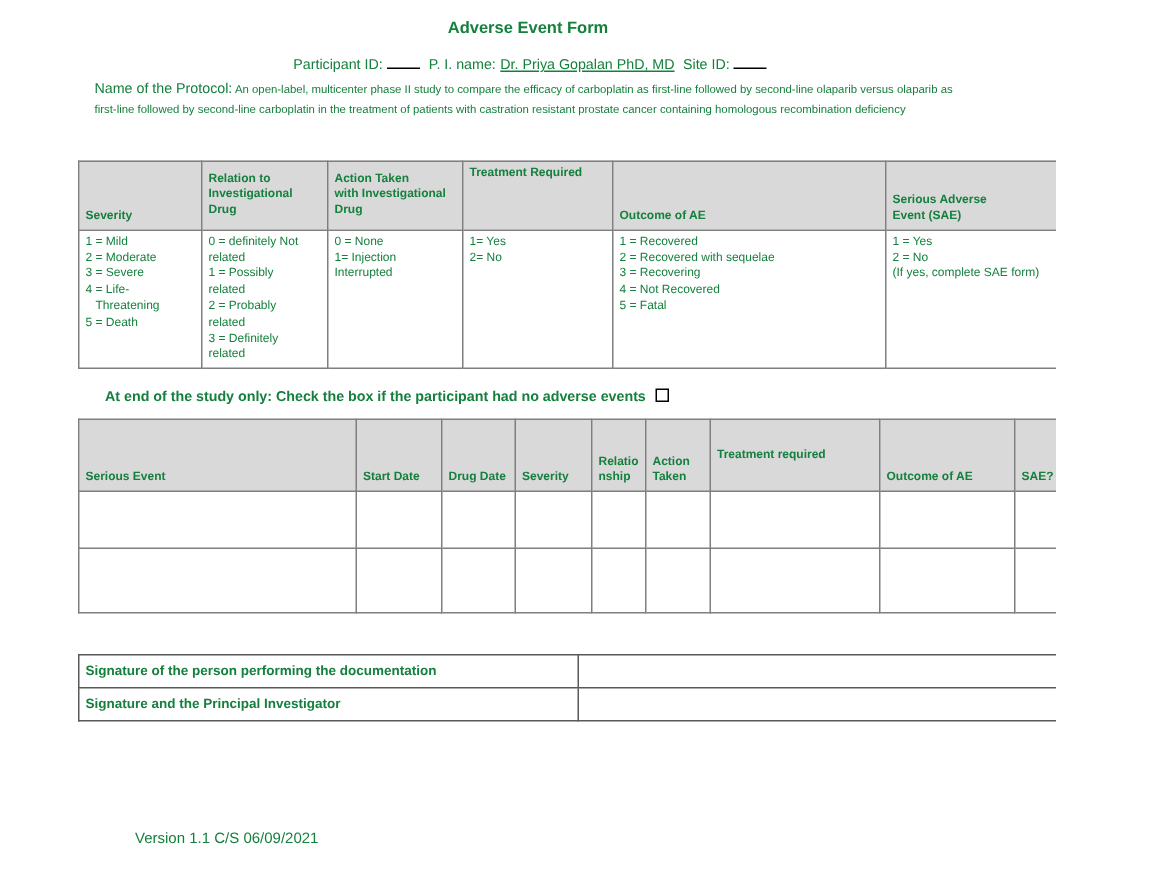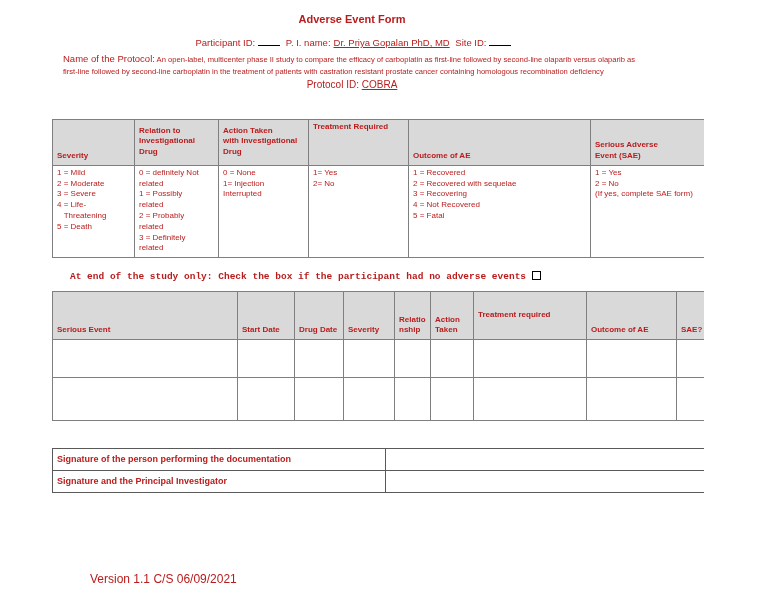--- a/index.html
+++ b/index.html
@@ -2,21 +2,21 @@
 <html><head>
 <meta charset="utf-8">
 <style>
   * { margin:0; padding:0; box-sizing:border-box; }
   html,body { background:#ffffff; }
   .page {
     position:relative;
     width:704px; height:593px;
     background:#ffffff;
     font-family:"Liberation Sans", sans-serif;
-    color:#b91c1c;
+    color:#15803d;
     overflow:hidden;
     border-radius:32px;
   }
   .title {
     margin-top:13px;
     text-align:center;
     font-size:11px;
     font-weight:bold;
   }
   .participant-line {
@@ -60,21 +60,20 @@
   .va-bottom { vertical-align:bottom; }
   .va-top { vertical-align:top; }
   .va-middle { vertical-align:middle; }
   .pre { white-space:pre-line; }
   .legend-table { margin-top:29px; }
   .legend-table .hdr-row td { height:46px; }
   .checkbox-line {
     margin:13px 0 9px 70px;
     font-size:9.5px;
     font-weight:bold;
-    font-family:Liberation Mono, monospace;
   }
   .checkbox {
     display:inline-block;
     width:9px; height:9px;
     border:1.2px solid #000;
     margin-left:6px;
     vertical-align:-1px;
     background:#fff;
   }
   .ae-table { margin-top:9px; }
@@ -84,46 +83,42 @@
   .sig-table { margin-top:27px; }
   .sig-table td {
     border:1px solid #595959;
     height:22px;
     font-size:9px;
     vertical-align:middle;
   }
   .sig-label { font-weight:bold; }
   .version-line {
     position:absolute;
-    left:90px; top:572px;
-    font-size:12px;
+    left:90px; top:554px;
+    font-size:10px;
   }
 </style>
 </head>
 <body>
 
 <div class="page">
 
   <div class="title">Adverse Event Form</div>
 
   <div class="participant-line">
     <span class="seg">Participant ID:</span><span class="blank"></span>
     <span class="seg">P. I. name:</span><span class="underlined">Dr. Priya Gopalan PhD, MD</span>
     <span class="seg">Site ID:</span><span class="blank"></span>
   </div>
 
   <div class="protocol-line">
     <span class="protocol-label">Name of the Protocol:</span>
     <span>An open-label, multicenter phase II study to compare the efficacy of carboplatin as first-line followed by second-line olaparib versus olaparib as first-line followed by second-line carboplatin in the treatment of patients with castration resistant prostate cancer containing homologous recombination deficiency</span>
   </div>
 
-  <div class="protocol-id-line">
-    <span>Protocol ID:</span>
-    <span class="underlined">COBRA</span>
-  </div>
 
   <table class="legend-table">
     <colgroup>
       <col style="width:82px">
         <col style="width:84px">
         <col style="width:90px">
       <col style="width:100px">
         <col style="width:182px">
         <col style="width:126px">
     </colgroup>

